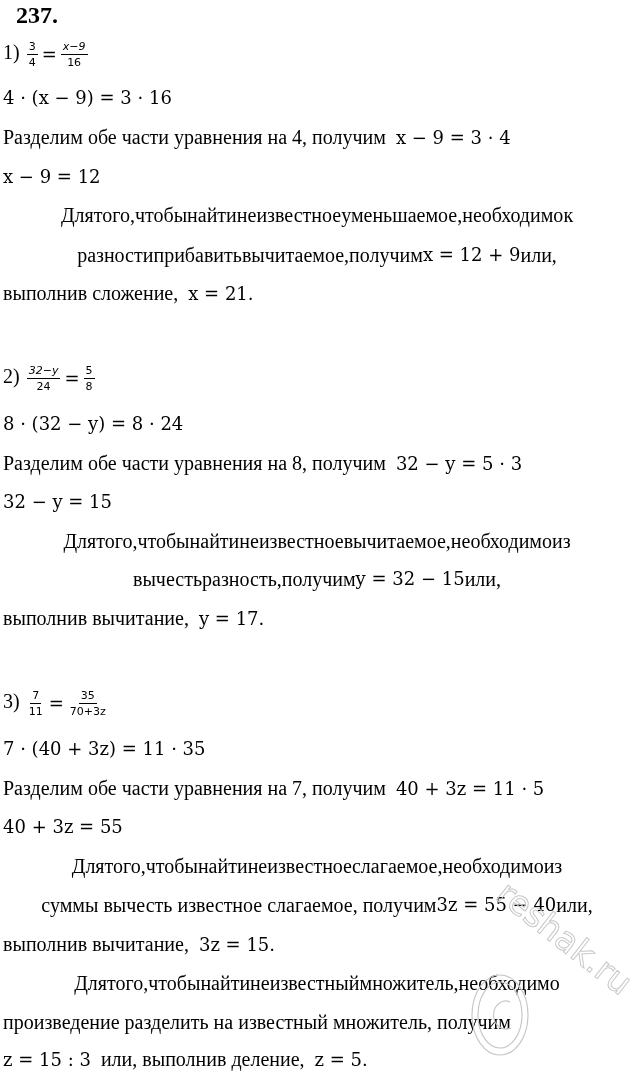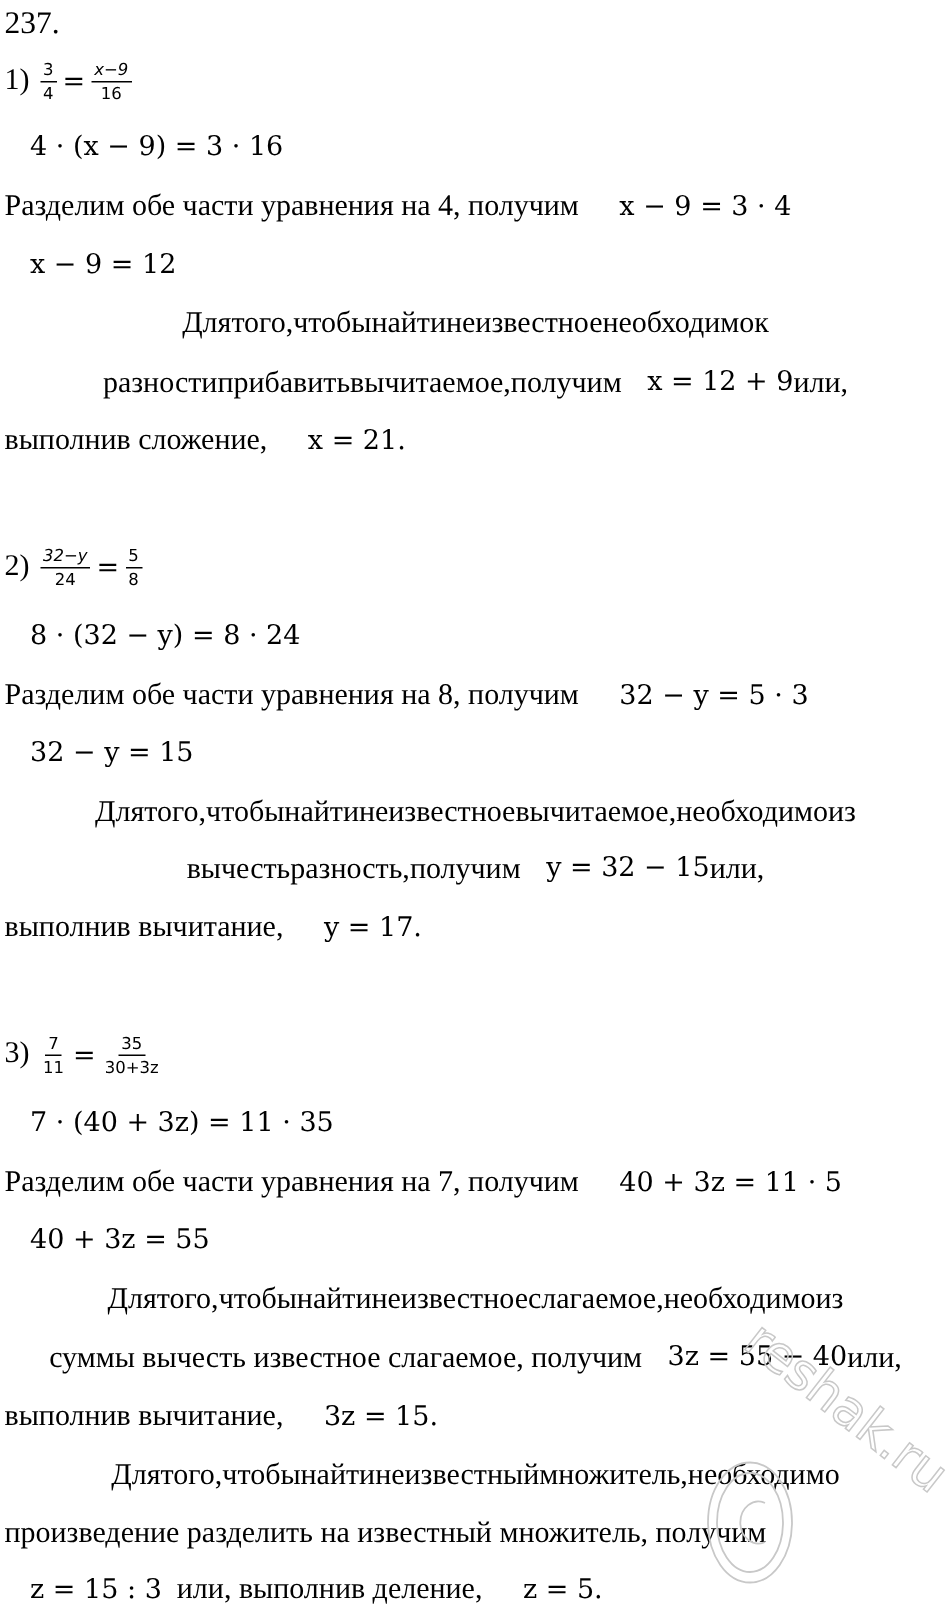--- a/index.html
+++ b/index.html
@@ -1,21 +1,21 @@
 <!DOCTYPE html>
 <html><head>
 <meta charset="utf-8">
 <style>
   html,body{margin:0;padding:0;background:#fff;}
   body{width:634px;height:1071px;position:relative;overflow:hidden;color:#000;
        font-family:"Liberation Serif","DejaVu Serif",serif;}
   .ln{position:absolute;left:3px;white-space:nowrap;font-size:20px;line-height:24px;}
   .just{width:628px;display:flex;justify-content:center;}
-  .title{font-weight:normal;font-size:21px;}
-  .m{font-family:"DejaVu Serif","Liberation Serif",serif;font-size:18px;margin-left:17px;}
+  .title{font-weight:bold;font-size:24px;margin-left:13px;}
+  .m{font-family:"DejaVu Serif","Liberation Serif",serif;font-size:18px;}
   .mi{font-style:italic;text-align:center;}
   .frac{display:inline-flex;flex-direction:column;align-items:center;vertical-align:middle;
         font-family:"DejaVu Sans","Liberation Sans",sans-serif;font-size:11px;line-height:13px;margin:0 2px;}
   .frac .num{border-bottom:1px solid #000;padding:0 2px 1px;}
   .frac .den{padding:1px 2px 0;}
   .eq{font-family:"DejaVu Serif",serif;font-size:18px;vertical-align:middle;margin:0 2px;}
   .wm{position:absolute;left:440px;top:880px;width:200px;height:190px;pointer-events:none;}
 </style>
 </head>
 <body>
@@ -38,20 +38,21 @@
   <div class="ln" style="top:125px">
     <span>Разделим обе части уравнения на 4, получим</span>&nbsp; <span class="m">x − 9 = 3 · 4</span>
   </div>
   <div class="ln m" style="top:165px">x − 9 = 12</div>
   <div class="ln just" style="top:203px">
     <span>Для</span>
       <span>того,</span>
       <span>чтобы</span>
       <span>найти</span>
       <span>неизвестное</span>
+      <span>уменьшаемое,</span>
       <span>необходимо</span>
       <span>к</span>
   </div>
   <div class="ln just" style="top:243px">
     <span>разности</span>
       <span>прибавить</span>
       <span>вычитаемое,</span>
       <span>получим</span>
       <span class="m">x = 12 + 9</span>
       <span>или,</span>
@@ -96,21 +97,21 @@
     <span>выполнив вычитание,</span>&nbsp; <span class="m">y = 17.</span>
   </div>
 
   <div class="ln" style="top:689px">
     <span>3)</span>
     <span class="frac">
         <span class="num">7</span>
         <span class="den">11</span>
       </span><span class="eq">=</span><span class="frac">
         <span class="num">35</span>
-        <span class="den">30+3z</span>
+        <span class="den">70+3z</span>
       </span>
   </div>
   <div class="ln m" style="top:737px">7 · (40 + 3z) = 11 · 35</div>
   <div class="ln" style="top:776px">
     <span>Разделим обе части уравнения на 7, получим</span>&nbsp; <span class="m">40 + 3z = 11 · 5</span>
   </div>
   <div class="ln m" style="top:815px">40 + 3z = 55</div>
   <div class="ln just" style="top:854px">
     <span>Для</span>
       <span>того,</span>

